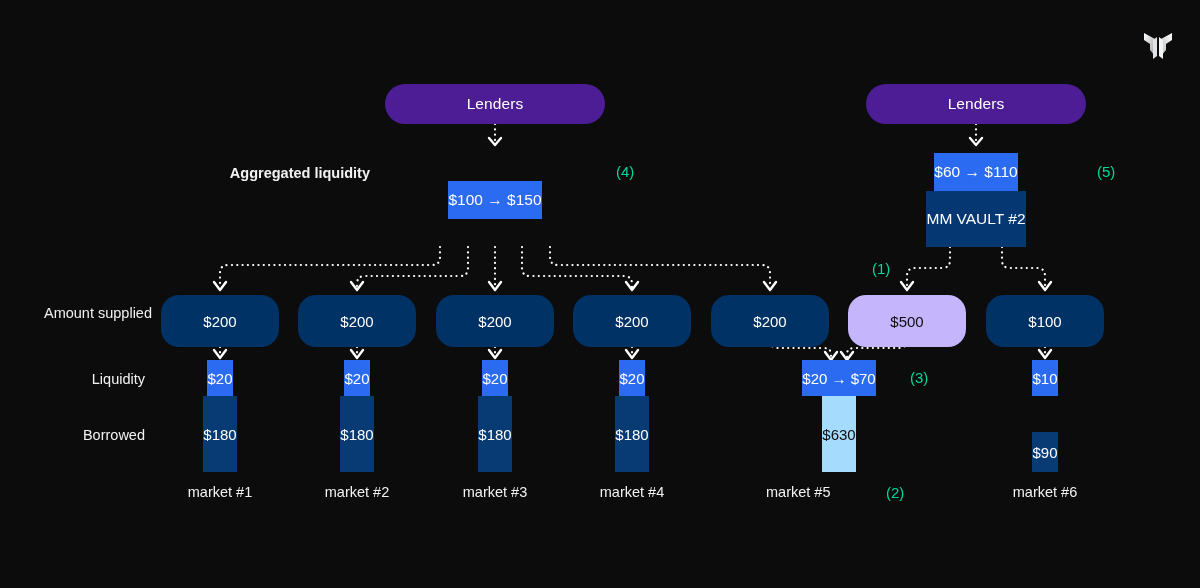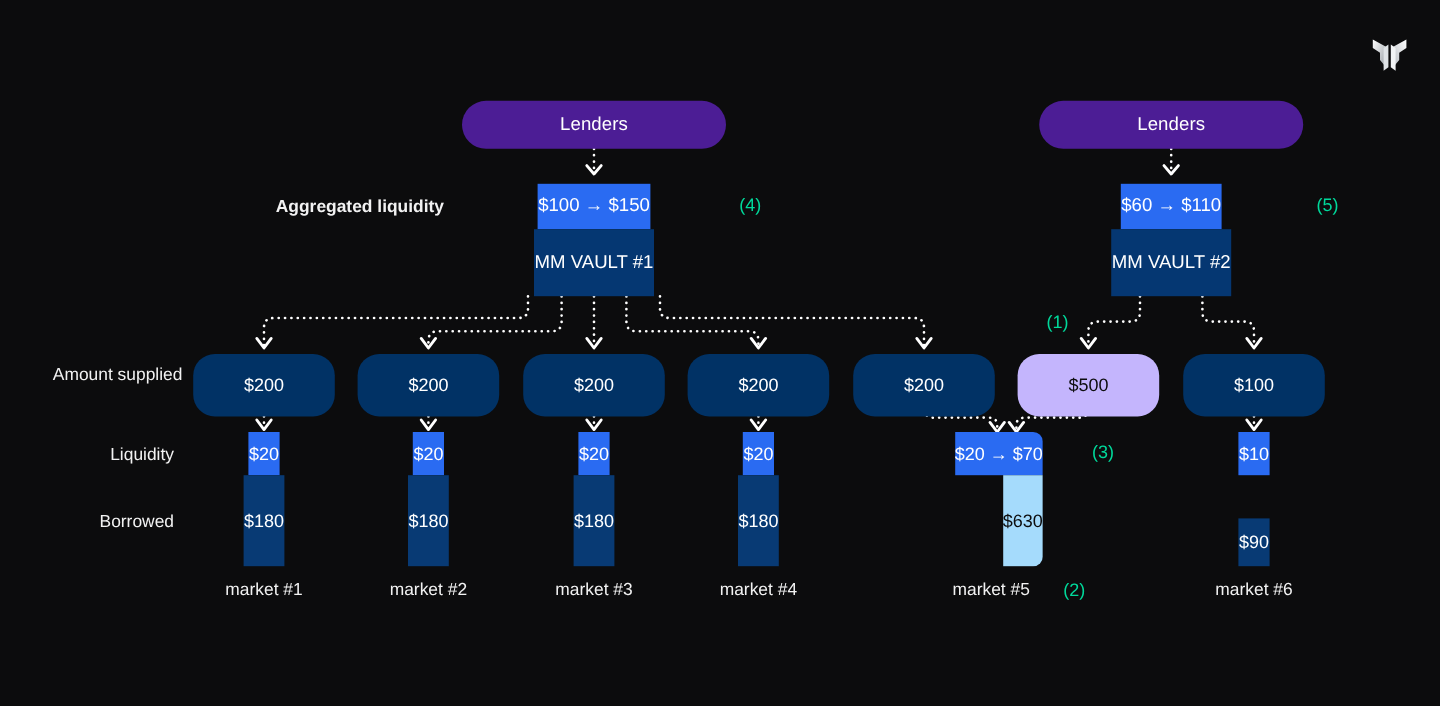--- a/index.html
+++ b/index.html
@@ -233,21 +233,20 @@
   <div class="row-label" style="left:0px; top:305px; width:152px;">Amount supplied</div>
 
   <div class="row-label" style="left:0px; top:371px; width:145px;padding-left:24px;">Liquidity</div>
 
   <div class="row-label" style="left:0px; top:427px; width:145px;">Borrowed</div>
 
   <div class="node lender-pill" style="left:385px; top:84px; width:220px;">Lenders</div>
 
   <div class="node vault" style="left:385px; top:153px; width:220px; height:94px;">
     <div class="vault-top">$100 → $150</div>
-    <div class="vault-body">MM VAULT #1</div>
   </div>
 
   <div class="step-tag" style="left:616px; top:163px;">(4)</div>
 
   <div class="node lender-pill" style="left:866px; top:84px; width:220px;">Lenders</div>
 
   <div class="node vault" style="left:866px; top:153px; width:220px; height:94px;">
     <div class="vault-top">$60 → $110</div>
     <div class="vault-body">MM VAULT #2</div>
   </div>
@@ -287,25 +286,25 @@
     <div class="market-bor">$180</div>
   </div>
   <div class="market-label" style="left:436px; top:484px; width:118px;">market #3</div>
 
   <div class="node market" style="left:573px; top:360px; width:118px; height:112px;">
     <div class="market-liq">$20</div>
     <div class="market-bor">$180</div>
   </div>
   <div class="market-label" style="left:573px; top:484px; width:118px;">market #4</div>
 
-  <div class="node market highlight" style="left:749px; top:360px; width:120px; height:112px;align-items:flex-end;">
+  <div class="node market highlight" style="left:779px; top:360px; width:120px; height:112px;">
     <div class="market-liq">$20 → $70</div>
     <div class="market-bor">$630</div>
   </div>
-  <div class="market-label" style="left:766px; top:484px; width:120px; text-align:center;">market #5</div>
+  <div class="market-label" style="left:766px; top:484px; width:120px; text-align:left;">market #5</div>
   <div class="step-tag" style="left:886px; top:484px;">(2)</div>
   <div class="step-tag" style="left:910px; top:369px;">(3)</div>
 
   <div class="node market" style="left:986px; top:360px; width:118px; height:112px;gap:36px;">
     <div class="market-liq">$10</div>
     <div class="market-bor">$90</div>
   </div>
   <div class="market-label" style="left:986px; top:484px; width:118px;">market #6</div>
 
 </div>

